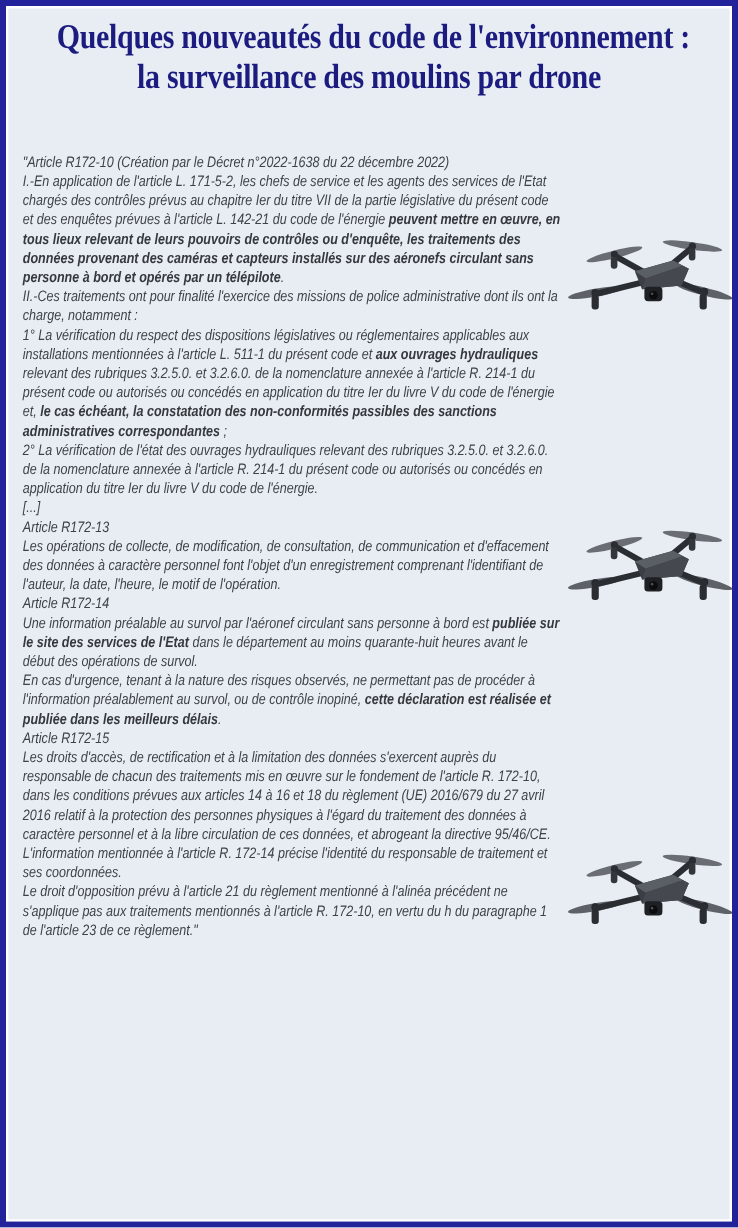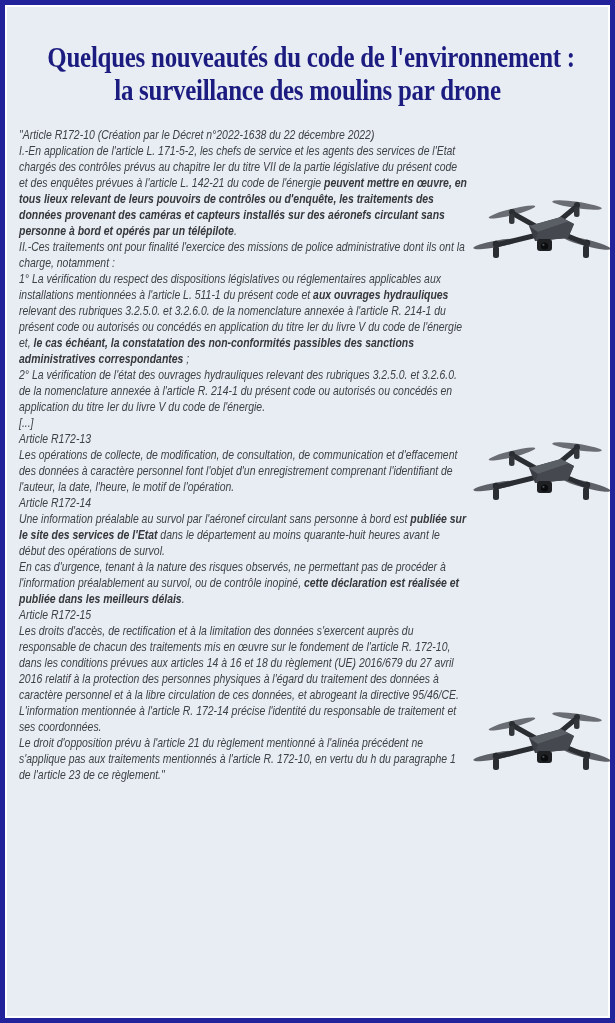--- a/index.html
+++ b/index.html
@@ -11,21 +11,21 @@
   .page {
     position: relative;
     width: 615px;
     height: 1023px;
     background: #e8edf3;
     border: 5px solid #22229a;
     box-shadow: inset 0 0 0 2px rgba(255,255,255,0.95);
     overflow: hidden;
   }
   .title-block {
-    padding-top: 36px;
+    padding-top: 10px;
     text-align: center;
   }
   .title-line {
     display: block;
     white-space: nowrap;
     font-family: "Liberation Serif", serif;
     font-weight: bold;
     font-size: 29px;
     line-height: 33px;
     color: #1c1c80;

